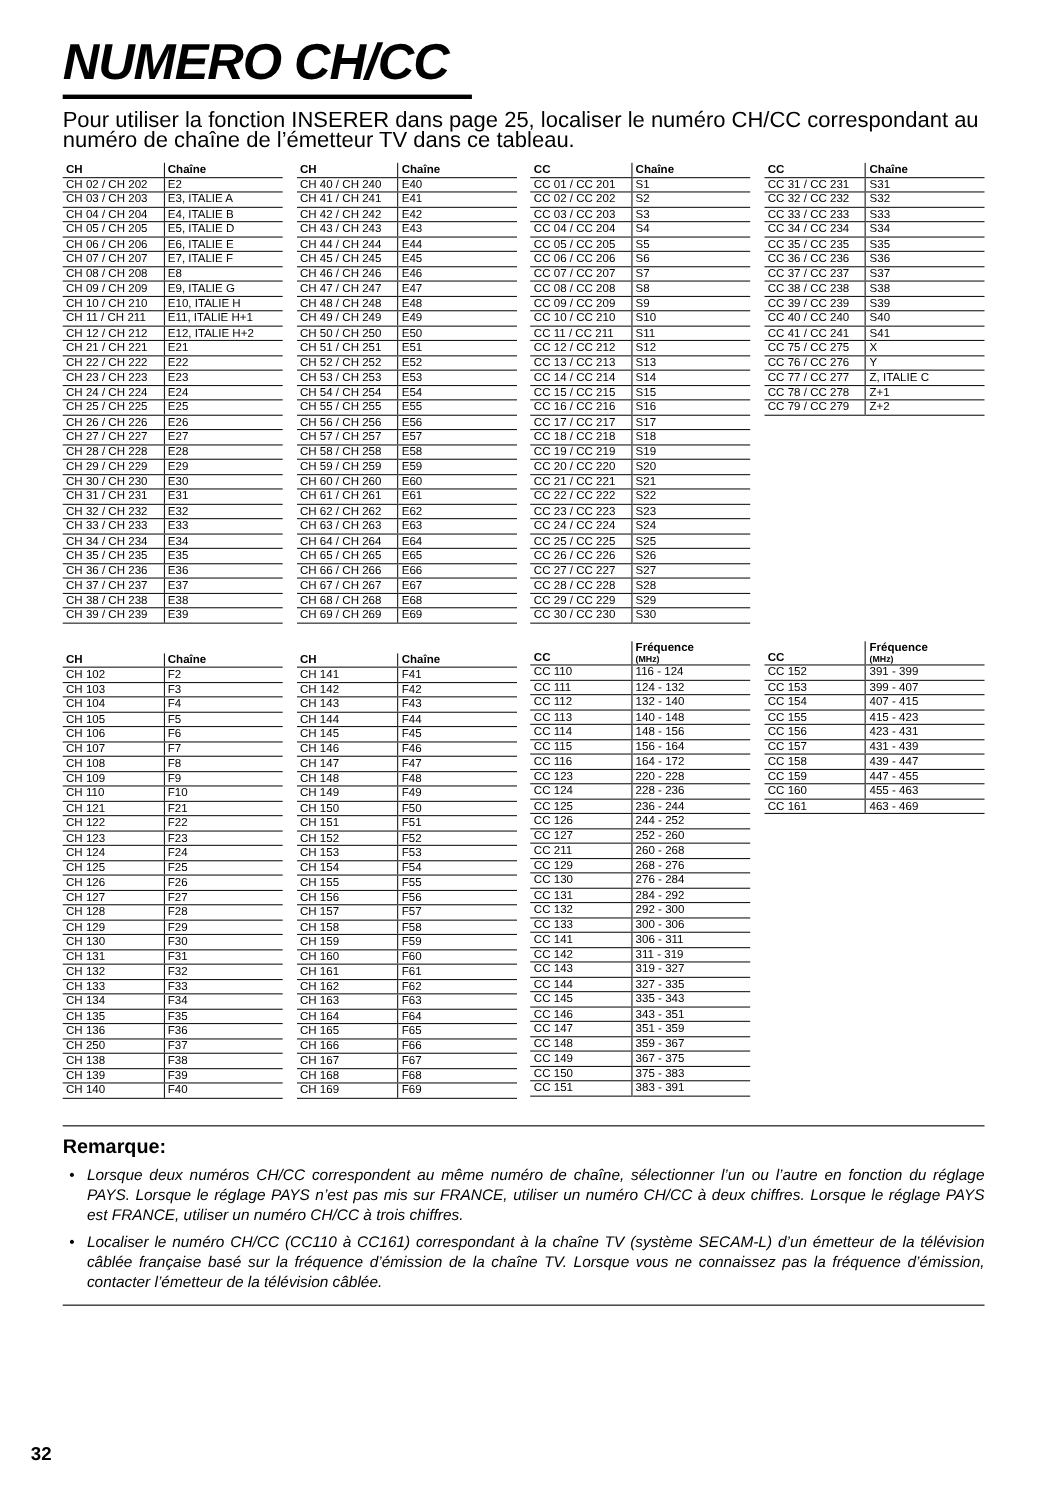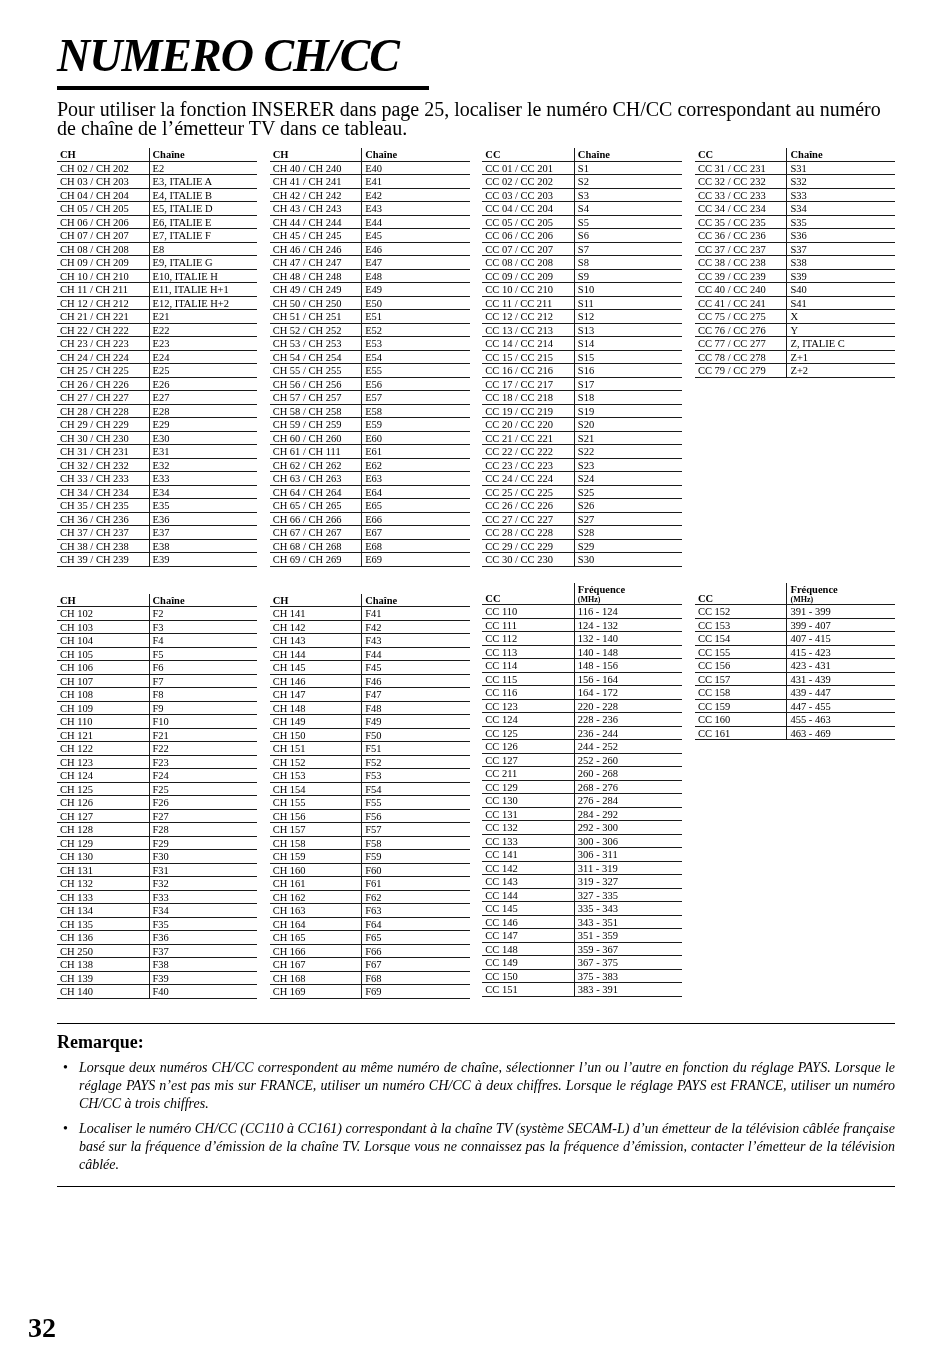--- a/index.html
+++ b/index.html
@@ -11,21 +11,20 @@
     font-family: "Liberation Sans", sans-serif;
     color: #000;
   }
   .page {
     position: relative;
     width: 950px;
     height: 1366px;
     box-sizing: border-box;
     padding: 32px 55px 0 57px;
     overflow: hidden;
-    font-family: Liberation Serif, serif;
   }
   .title {
     margin: 0;
     font-size: 46px;
     line-height: 48px;
     font-weight: bold;
     font-style: italic;
     letter-spacing: -1px;
   }
   .title-rule {
@@ -100,21 +99,21 @@
     content: "\2022";
     position: absolute;
     left: -16px;
     top: 0;
     font-style: normal;
   }
   .page-number {
     position: absolute;
     left: 28px;
     top: 1312px;
-    font-size: 28px;
+    font-size: 17px;
     font-weight: bold;
   }
 </style>
 </head>
 <body>
 
 <div class="page">
 
   <h1 class="title">NUMERO CH/CC</h1>
   <div class="title-rule"></div>
@@ -354,21 +353,21 @@
           </tr>
           <tr>
             <td>CH 59 / CH 259</td>
             <td>E59</td>
           </tr>
           <tr>
             <td>CH 60 / CH 260</td>
             <td>E60</td>
           </tr>
           <tr>
-            <td>CH 61 / CH 111</td>
+            <td>CH 61 / CH 261</td>
             <td>E61</td>
           </tr>
           <tr>
             <td>CH 62 / CH 262</td>
             <td>E62</td>
           </tr>
           <tr>
             <td>CH 63 / CH 263</td>
             <td>E63</td>
           </tr>

